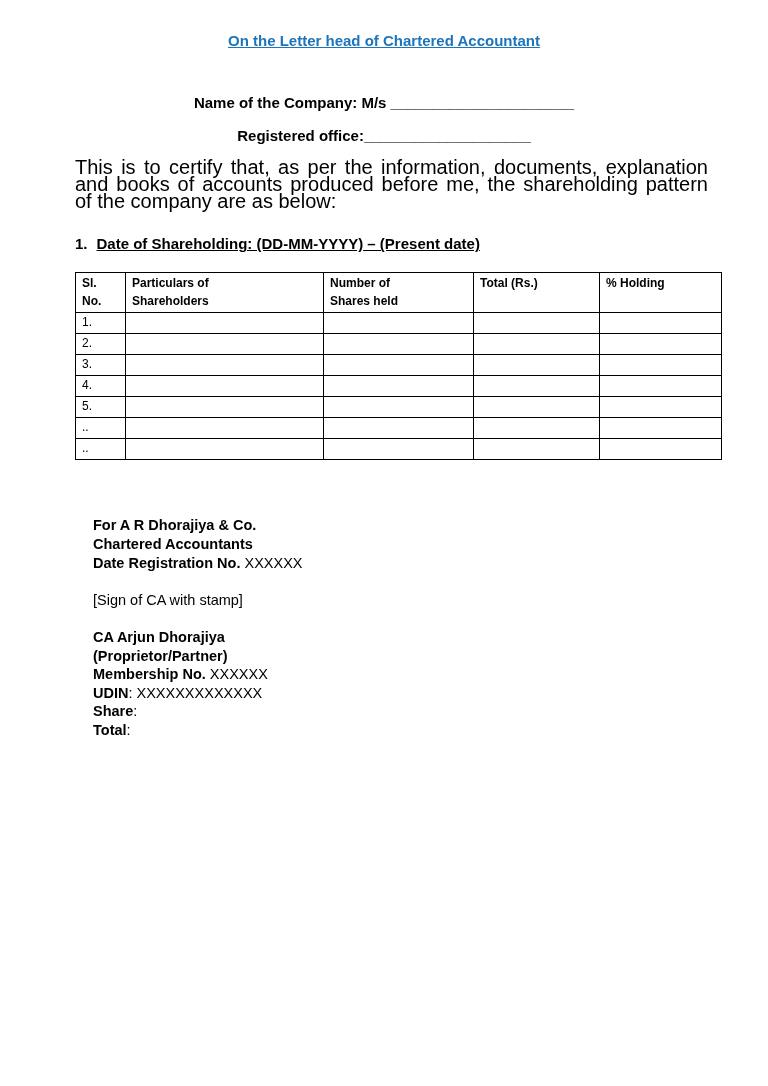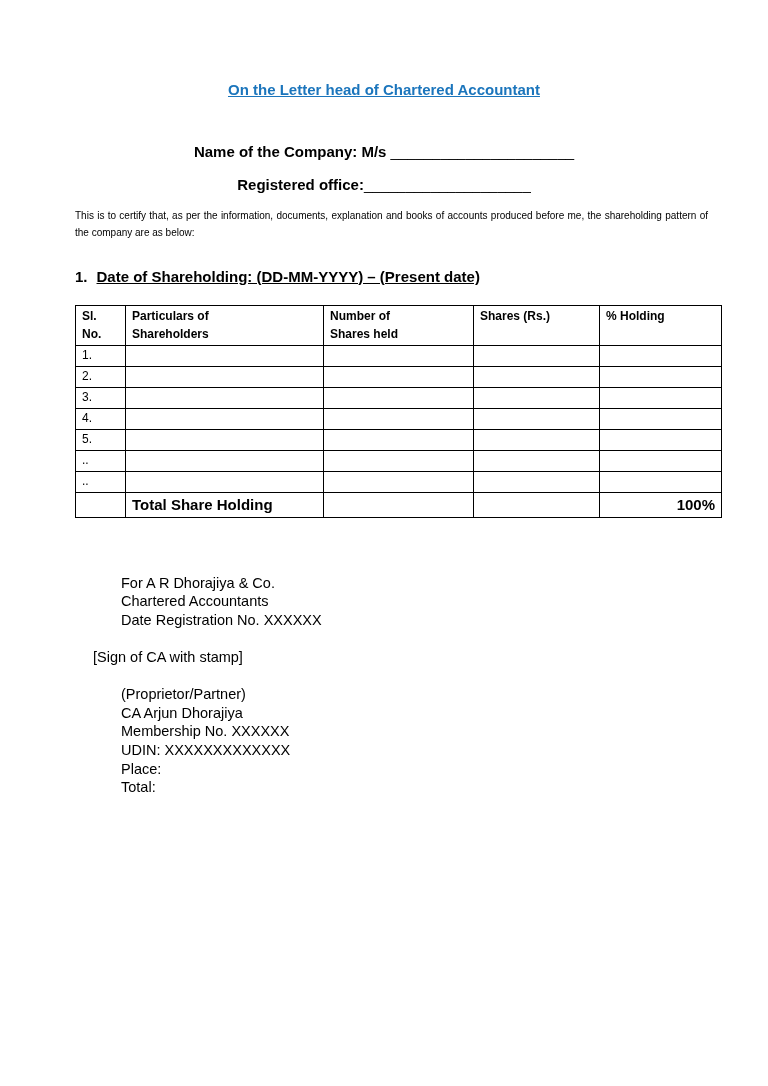--- a/index.html
+++ b/index.html
@@ -6,21 +6,21 @@
     margin: 0;
     padding: 0;
     background: #ffffff;
   }
   .page {
     position: relative;
     width: 768px;
     height: 1086px;
     background: #ffffff;
     box-sizing: border-box;
-    padding-top: 81px;
+    padding-top: 32px;
     overflow: hidden;
     font-family: "Liberation Sans", "DejaVu Sans", sans-serif;
     color: #000000;
   }
   .doc-title {
     margin: 0;
     text-align: center;
     font-size: 15px;
     font-weight: bold;
     color: #1b75bc;
@@ -29,27 +29,27 @@
   }
   .center-line {
     text-align: center;
     font-size: 15px;
     font-weight: bold;
     line-height: 19px;
   }
   .company-line { margin-top: 43px; }
   .office-line  { margin-top: 14px; }
   .blank-line {
-    font-weight: normal;
+    font-weight: bold;
     letter-spacing: 0;
     text-align: center;
   }
   .certify-para {
     margin: 14px 60px 0 75px;
-    font-size: 10px;
+    font-size: 20px;
     line-height: 16.8px;
     text-align: justify;
   }
   .section-heading {
     margin: 25px 50px 0 75px;
     font-size: 15px;
     font-weight: bold;
     line-height: 19px;
   }
   .section-number {
@@ -96,21 +96,21 @@
     line-height: 21px;
   }
   .total-holding-cell { text-align: right; }
   .signature-block {
     margin: 56px 0 0 93px;
     font-size: 14.5px;
     line-height: 18.6px;
   }
   .sig-line { white-space: nowrap; }
   .sig-gap  { height: 18.6px; }
-  .b { font-weight: normal; margin-left: 28px; }
+  .b { font-weight: bold; }
 </style>
 </head>
 <body>
 
 <div class="page">
 
   <div class="doc-title">On the Letter head of Chartered Accountant</div>
 
   <div class="center-line company-line">
     <span>Name of the Company: M/s</span>
@@ -136,21 +136,21 @@
         <col class="col-holding">
     </colgroup>
     <thead>
       <tr>
         <th>Sl.
 No.</th>
         <th>Particulars of
 Shareholders</th>
         <th>Number of
 Shares held</th>
-        <th>Shares (Rs.)</th>
+        <th>Total (Rs.)</th>
         <th>% Holding</th>
       </tr>
     </thead>
     <tbody>
       <tr>
         <td>1.</td>
         <td></td>
         <td></td>
         <td></td>
         <td></td>
@@ -189,49 +189,42 @@
         <td></td>
         <td></td>
         <td></td>
       </tr>
       <tr>
         <td>..</td>
         <td></td>
         <td></td>
         <td></td>
         <td></td>
-      </tr>
-      <tr class="total-row">
-        <td></td>
-        <td>Total Share Holding</td>
-        <td></td>
-        <td></td>
-        <td class="total-holding-cell">100%</td>
       </tr>
     </tbody>
   </table>
 
   <div class="signature-block">
     <div class="sig-line b">For A R Dhorajiya &amp; Co.</div>
     <div class="sig-line b">Chartered Accountants</div>
     <div class="sig-line">
       <span class="b">Date Registration No.</span><span> XXXXXX</span>
     </div>
     <div class="sig-gap"></div>
     <div class="sig-line">[Sign of CA with stamp]</div>
     <div class="sig-gap"></div>
+    <div class="sig-line b">CA Arjun Dhorajiya</div>
     <div class="sig-line b">(Proprietor/Partner)</div>
-    <div class="sig-line b">CA Arjun Dhorajiya</div>
     <div class="sig-line">
       <span class="b">Membership No.</span><span> XXXXXX</span>
     </div>
     <div class="sig-line">
       <span class="b">UDIN</span><span>: XXXXXXXXXXXXX</span>
     </div>
     <div class="sig-line">
-      <span class="b">Place</span><span>:</span>
+      <span class="b">Share</span><span>:</span>
     </div>
     <div class="sig-line">
       <span class="b">Total</span><span>:</span>
     </div>
   </div>
 
 </div>
 
 </body></html>

